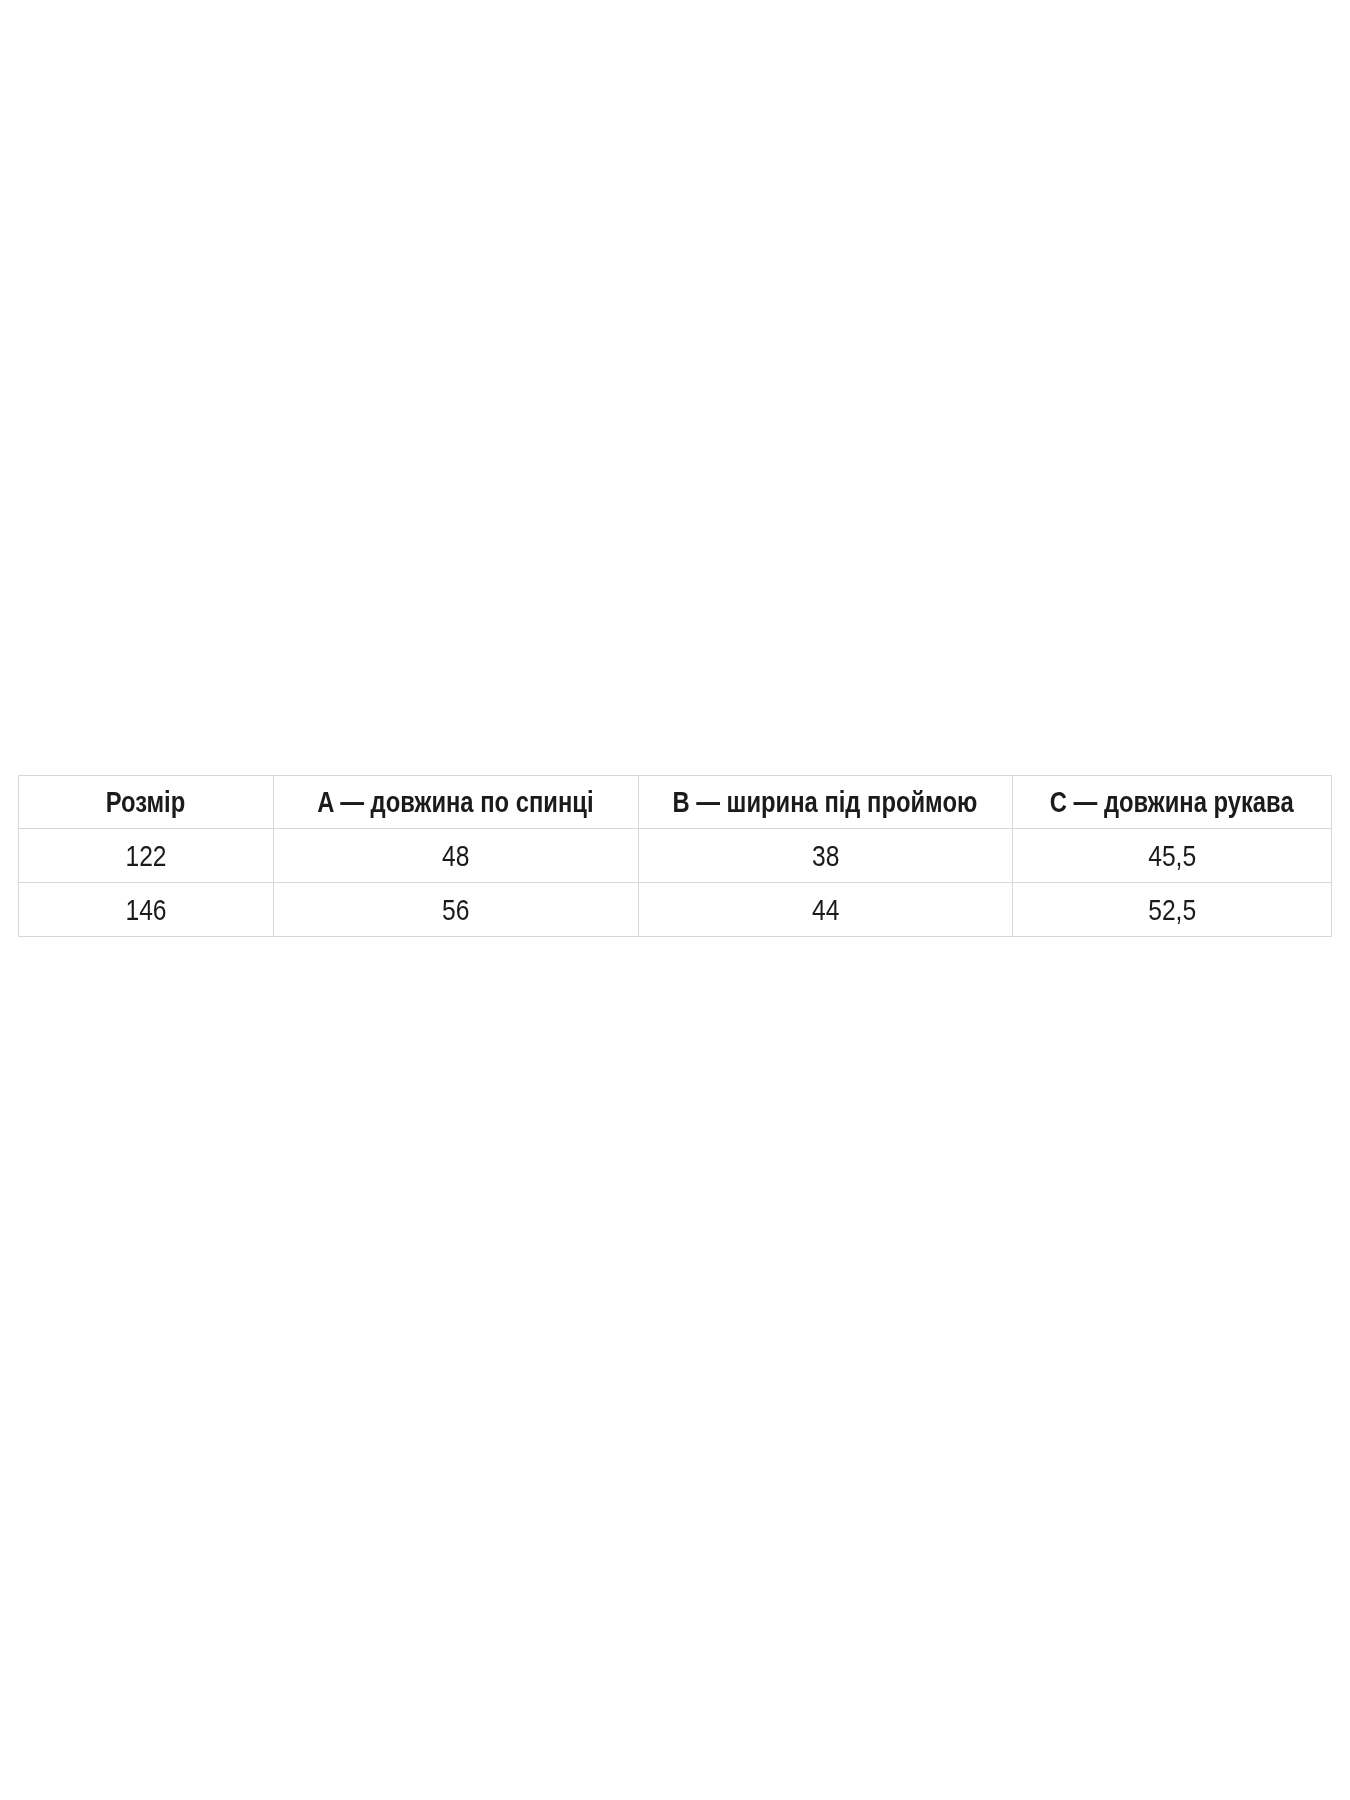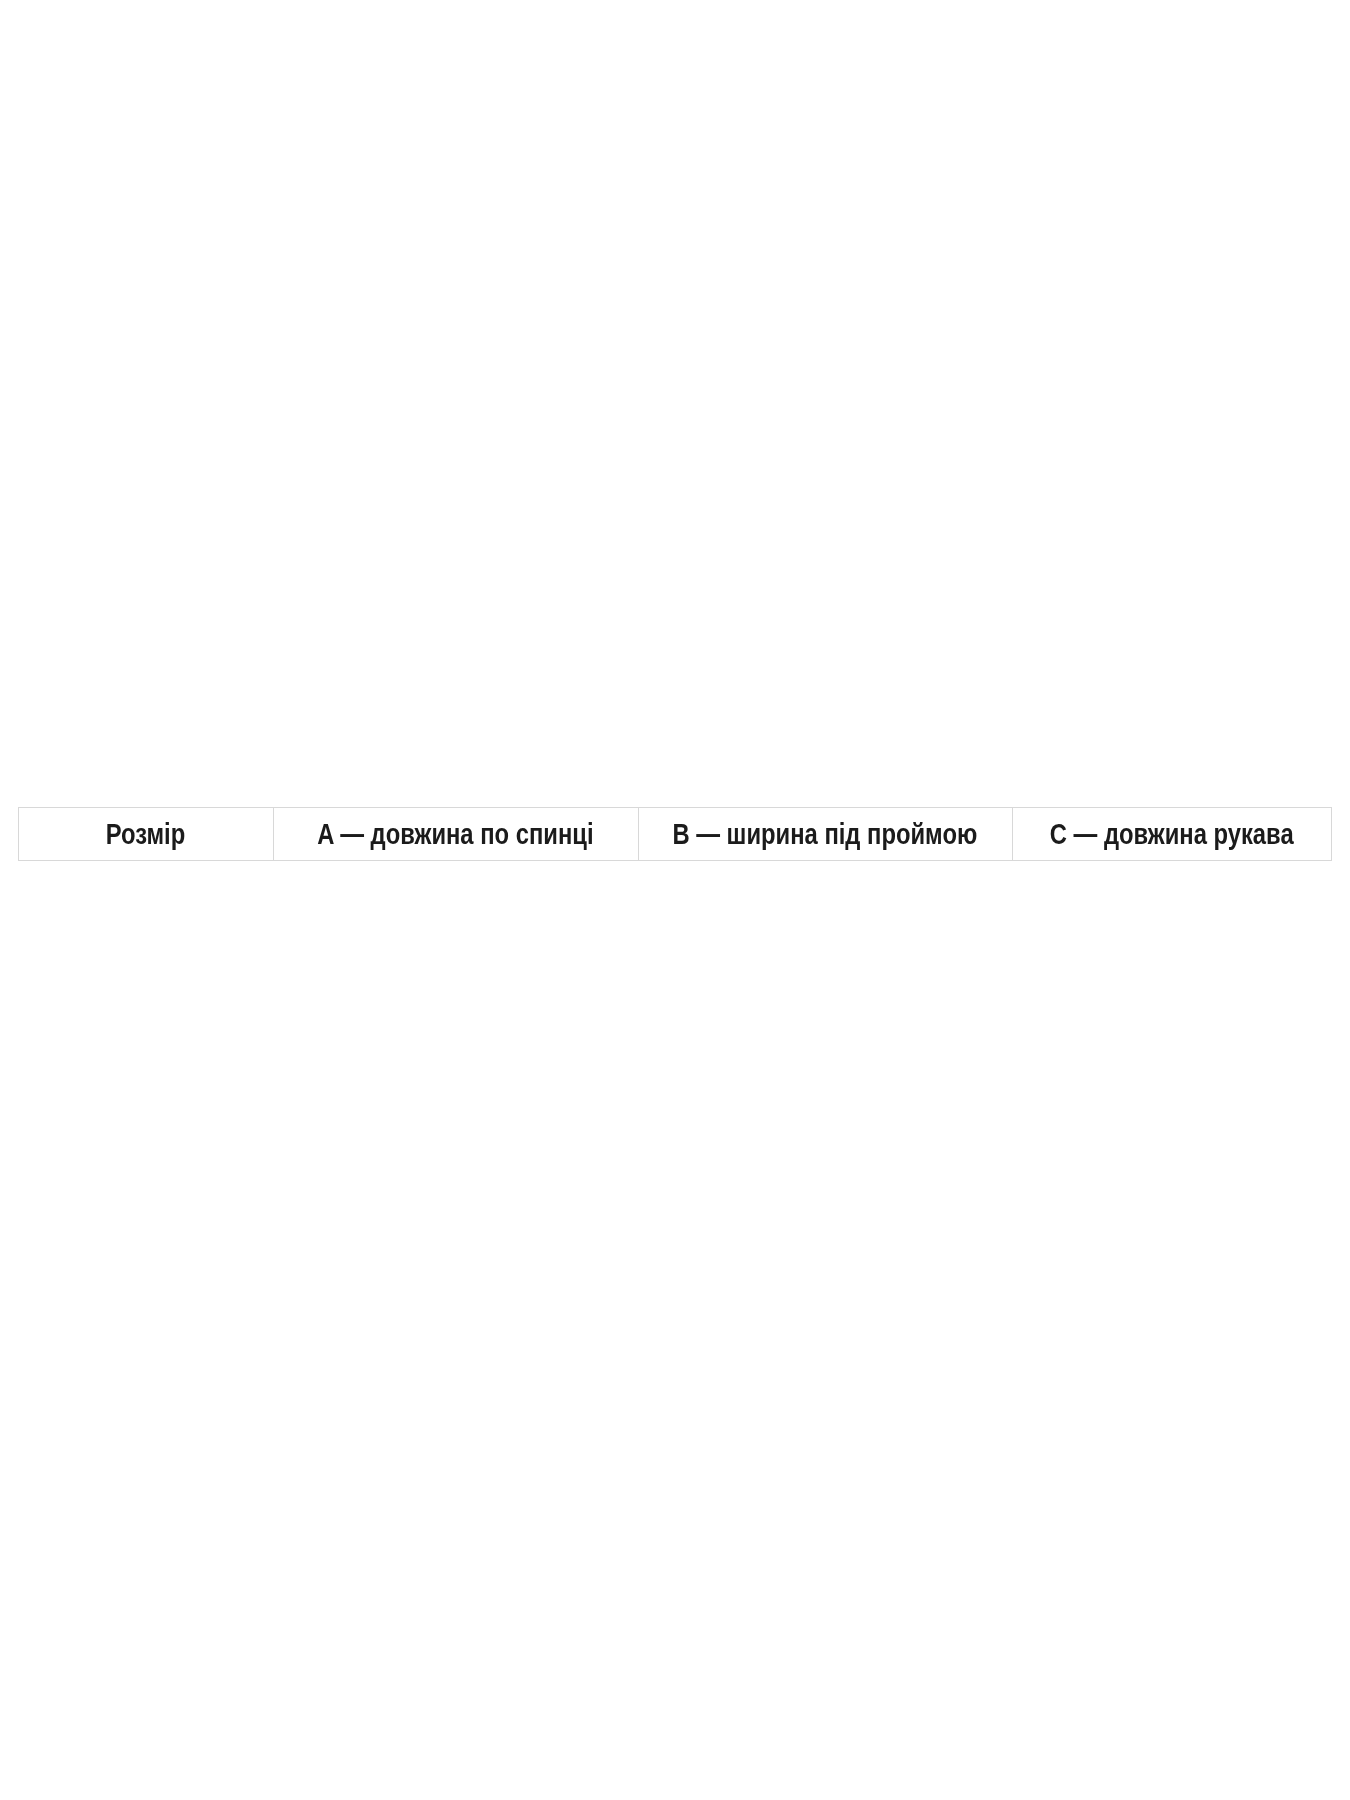--- a/index.html
+++ b/index.html
@@ -13,21 +13,20 @@
     height: 1800px;
     background: #ffffff;
     overflow: hidden;
     font-family: "Liberation Sans", "DejaVu Sans", sans-serif;
   }
   .size-table-wrap {
     position: absolute;
     left: 18px;
     top: 775px;
     width: 1314px;
-    margin-top: 32px;
   }
   table.size-table {
     width: 100%;
     border-collapse: collapse;
     table-layout: fixed;
     background: #ffffff;
   }
   table.size-table col.c1 { width: 19.4%; }
   table.size-table col.c2 { width: 27.8%; }
   table.size-table col.c3 { width: 28.5%; }
@@ -73,16 +72,28 @@
       </colgroup>
       <thead>
         <tr>
           <th><span class="cond">Розмір</span></th>
           <th><span class="cond">A — довжина по спинці</span></th>
           <th><span class="cond">B — ширина під проймою</span></th>
           <th><span class="cond">C — довжина рукава</span></th>
         </tr>
       </thead>
       <tbody>
+        <tr>
+          <td><span class="cond">122</span></td>
+          <td><span class="cond">48</span></td>
+          <td><span class="cond">38</span></td>
+          <td><span class="cond">45,5</span></td>
+        </tr>
+        <tr>
+          <td><span class="cond">146</span></td>
+          <td><span class="cond">56</span></td>
+          <td><span class="cond">44</span></td>
+          <td><span class="cond">52,5</span></td>
+        </tr>
       </tbody>
     </table>
   </div>
 </div>
 
 </body></html>

